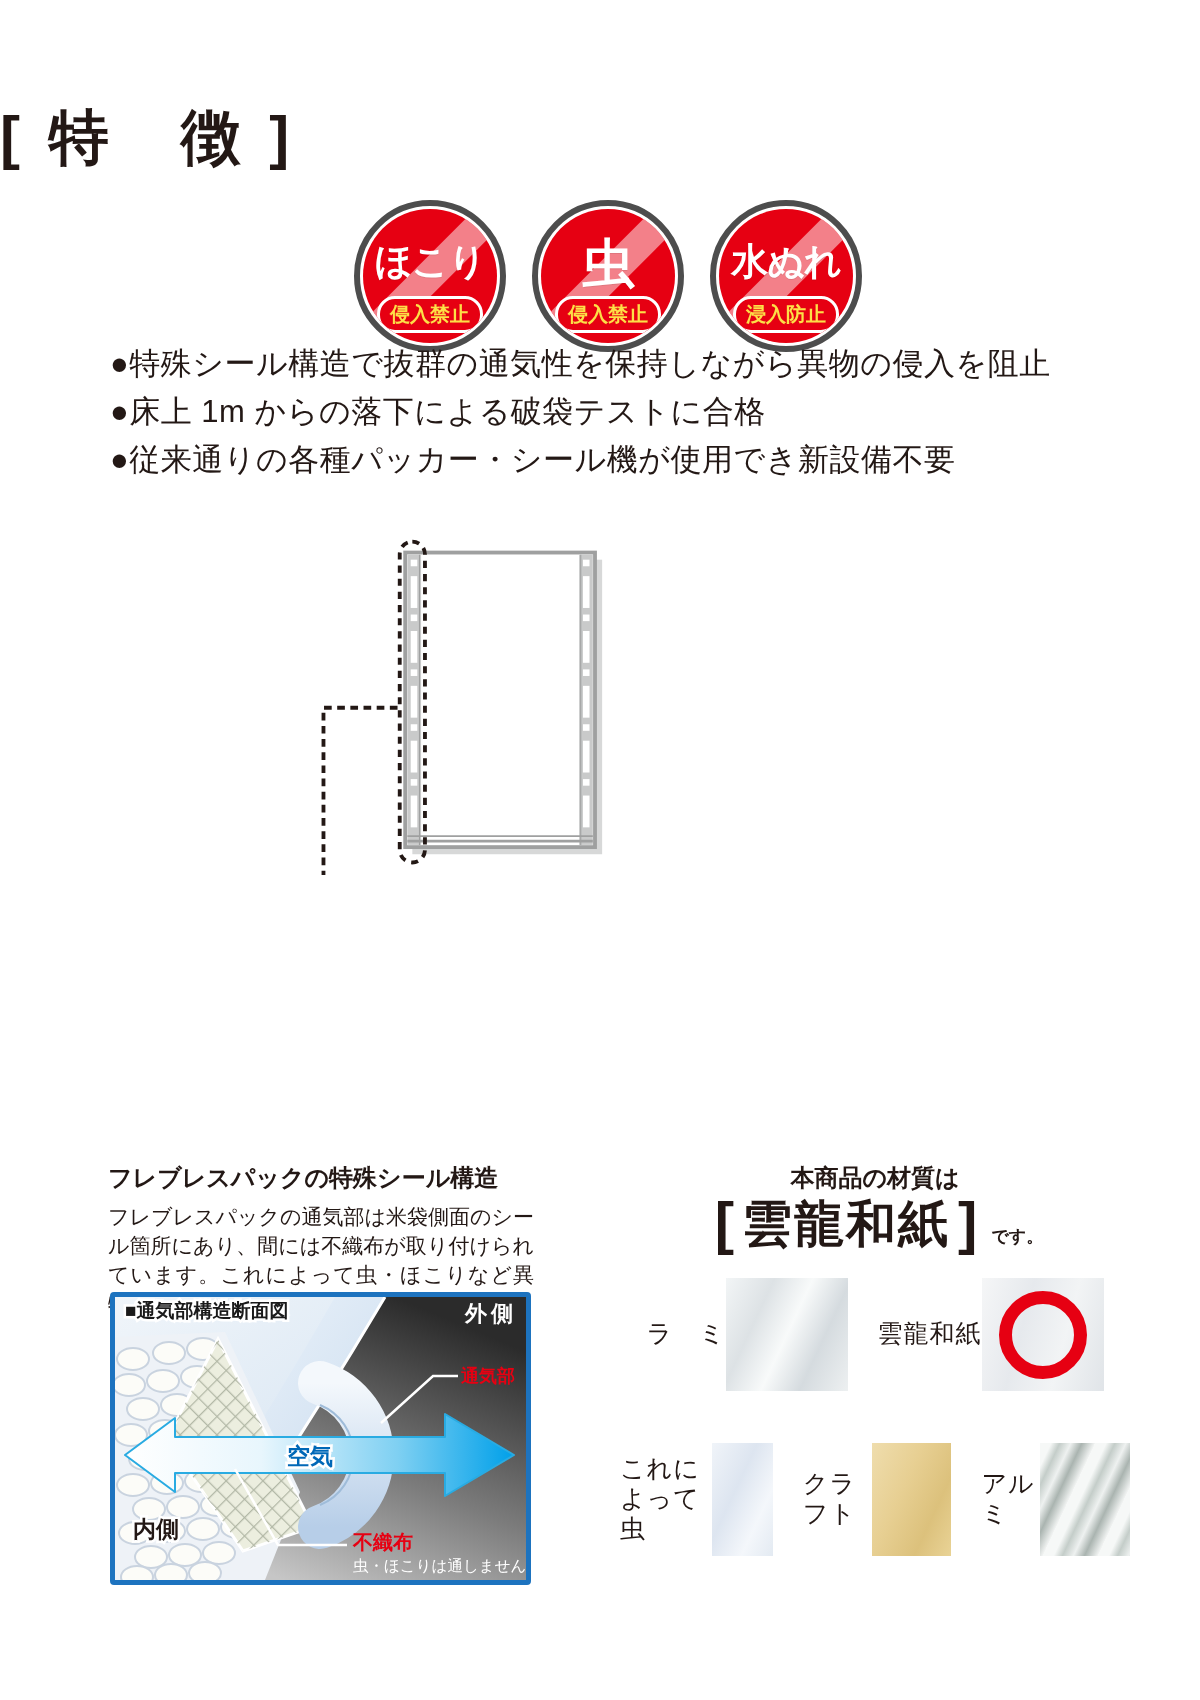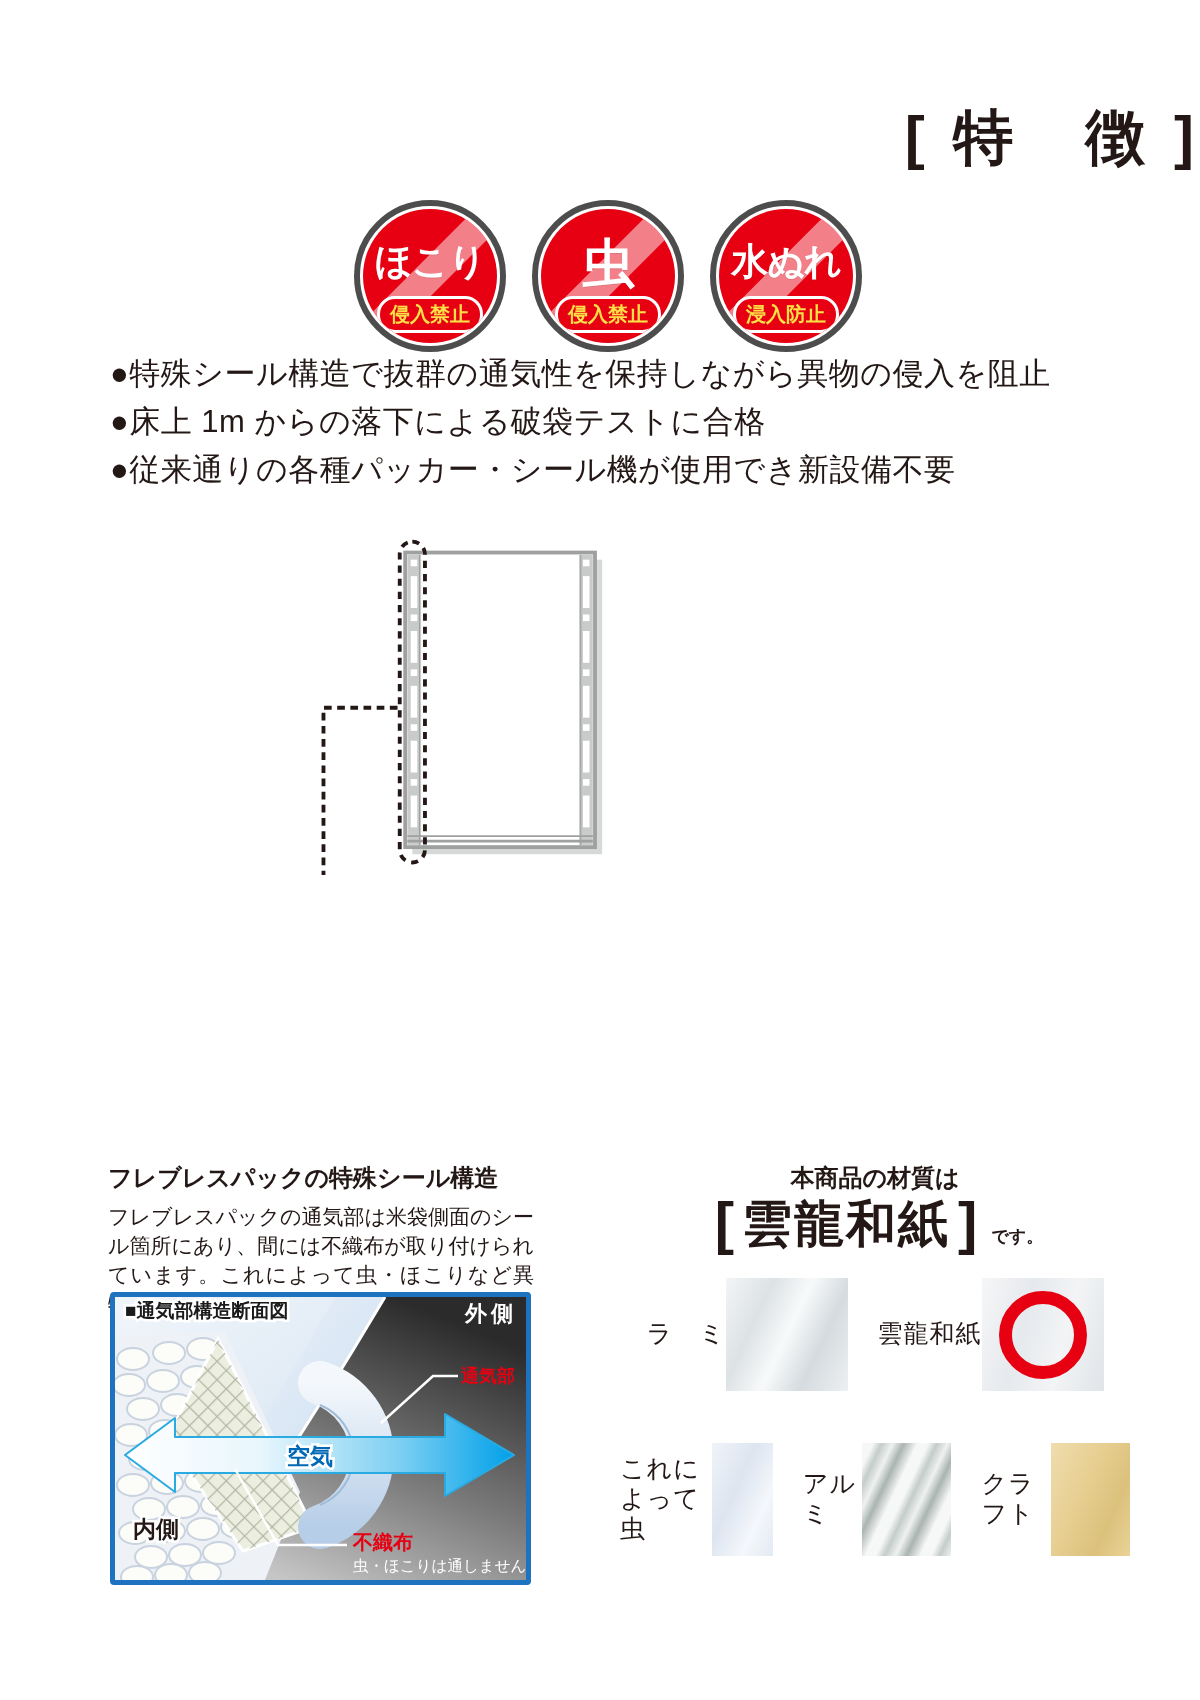--- a/index.html
+++ b/index.html
@@ -1,39 +1,39 @@
 <!DOCTYPE html>
 <html><head>
 <meta charset="utf-8">
 <style>
   * { margin:0; padding:0; box-sizing:border-box; }
   body { background:#fff; font-family:"Liberation Sans","DejaVu Sans",sans-serif; }
   .page { position:relative; width:1200px; height:1700px; background:#fff; overflow:hidden; color:#231815; }
 
   
-  .title { position:absolute; top:98px; left:0; width:100%; text-align:right;
+  .title { position:absolute; top:98px; left:0; width:100%; text-align:left;
            font-size:60px; font-weight:bold; color:#231815; letter-spacing:6px; }
 
   
   .badges { position:absolute; top:200px; left:0; width:100%;
             display:flex; justify-content:center; gap:26px;margin-left:8px; }
   .badge { width:152px; height:152px; border-radius:50%; background:#fff;
            border:6px solid #4d4d4d; position:relative; }
   .badge-red { position:absolute; inset:3px; border-radius:50%; background:#e60012; overflow:hidden; }
   .badge-stripe { position:absolute; left:50%; top:-40%; width:30px; height:180%;
                   background:rgba(255,255,255,0.5); transform:translateX(-50%) rotate(45deg); }
   .badge-main { position:absolute; top:28px; left:0; right:0; text-align:center;
                 color:#fff; font-size:37px; font-weight:bold; letter-spacing:-1px;
                 text-shadow:0 1px 0 rgba(0,0,0,0.08); }
   .badge-pill { position:absolute; bottom:10px; left:50%; transform:translateX(-50%);
                 background:#e60012; border:3px solid #fff; border-radius:18px;
                 color:#fde047; font-size:20px; font-weight:bold; padding:2px 10px; white-space:nowrap; }
 
   
-  .features { position:absolute; left:110px; top:350px; font-size:31px; line-height:48px;
+  .features { position:absolute; left:110px; top:340px; font-size:31px; line-height:48px;
               color:#231815; letter-spacing:0.5px; font-weight:500; }
 
   
   .bag-svg { position:absolute; left:255px; top:535px; }
 
   
   .seal-heading { position:absolute; left:108px; top:1162px; font-size:24px; font-weight:bold; color:#231815; }
   .seal-body { position:absolute; left:108px; top:1202px; width:426px; font-size:21px;
                line-height:29px; color:#231815; text-align:justify; }
 
@@ -284,22 +284,22 @@
       </div>
     </div>
   </div>
 
   <div class="materials-row row2">
     <div class="material-item">
       <div class="material-label">これによって虫</div>
       <div class="swatch sw-rayon"></div>
     </div>
     <div class="material-item">
+      <div class="material-label">クラフト</div>
+      <div class="swatch sw-kraft"></div>
+    </div>
+    <div class="material-item">
       <div class="material-label">アルミ</div>
       <div class="swatch sw-alumi"></div>
     </div>
-    <div class="material-item">
-      <div class="material-label">クラフト</div>
-      <div class="swatch sw-kraft"></div>
-    </div>
   </div>
 
 </div>
 
 </body></html>

